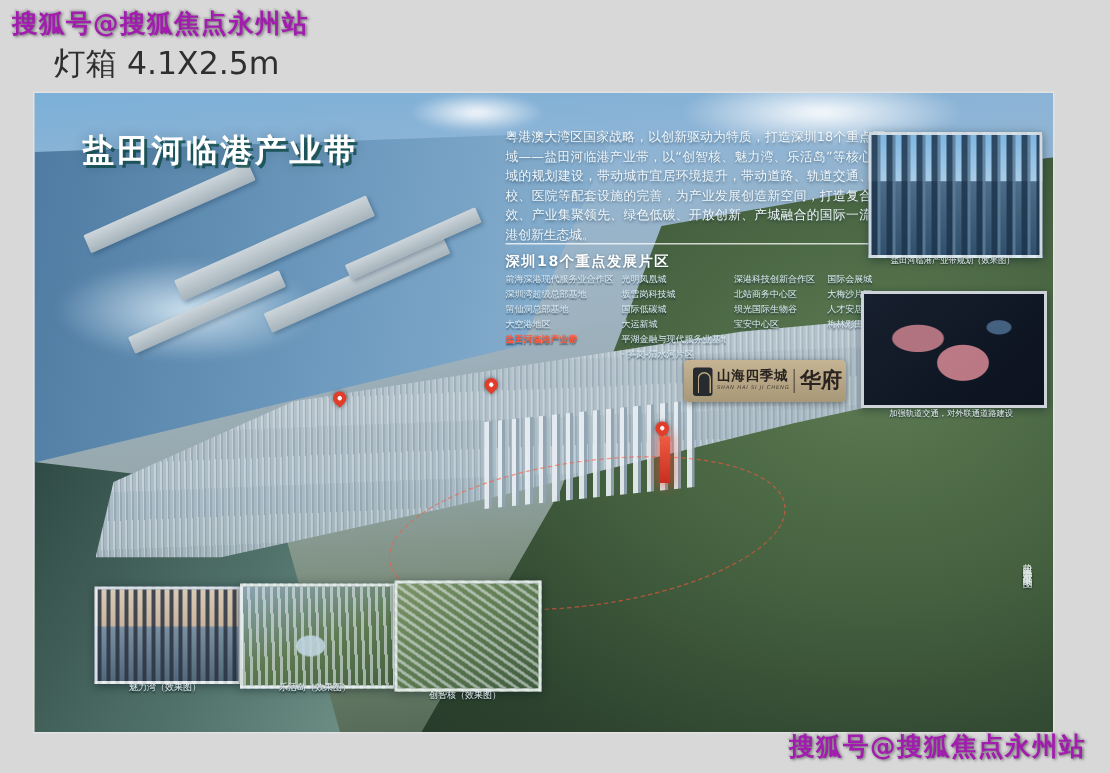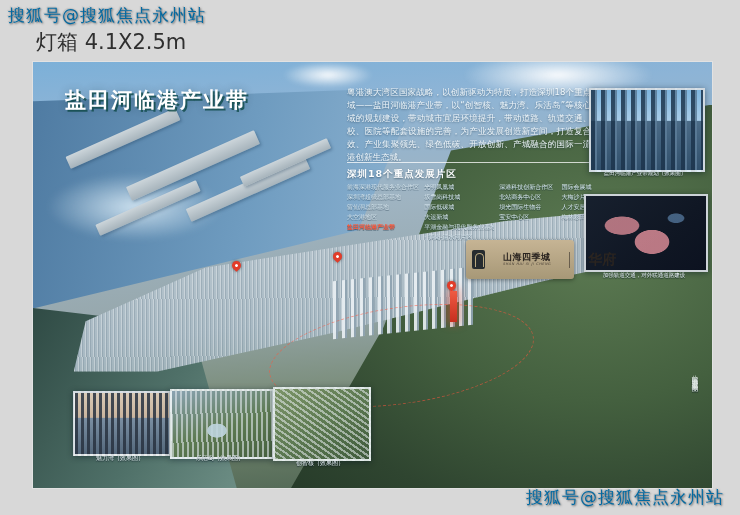--- a/index.html
+++ b/index.html
@@ -3,32 +3,32 @@
 <meta charset="utf-8">
 <style>
   html,body{margin:0;padding:0;}
   body{
     width:740px;height:515px;position:relative;overflow:hidden;
     background:#d8d8d8;
     font-family:"DejaVu Sans","Liberation Sans",sans-serif;
   }
   
   .wm{
-    position:absolute;font-weight:normal;font-size:17px;letter-spacing:1px;
-    color:#0369a1;z-index:50;
+    position:absolute;font-weight:bold;font-size:17px;letter-spacing:1px;
+    color:#a21caf;z-index:50;
     text-shadow:1px 1px 2px rgba(100,100,100,.9),-1px -1px 1px rgba(150,150,150,.4);
   }
   .wm-top{left:8px;top:4px;}
   .wm-bottom{left:526px;top:486px;}
   .size-label{
     position:absolute;left:36px;top:28px;font-size:21px;color:#2f2f2f;z-index:40;
   }
   
   .billboard{
-    position:absolute;left:33px;top:62px;width:679px;height:426px;overflow:hidden;
+    position:absolute;left:23px;top:62px;width:679px;height:426px;overflow:hidden;
     background:linear-gradient(176deg,#7cb0d8 0%,#8db4d6 12%,#9fb4c2 34%,#97a8ad 55%,#74876f 78%,#4a6150 100%);
     box-shadow:0 0 0 1px rgba(255,255,255,.25);
   }
   .layer{position:absolute;}
   .harbor{
     left:0;top:6%;width:57%;height:54%;
     background:linear-gradient(100deg,#4f7ba2 0%,#6f9cc0 55%,#8fb4d2 100%);
     clip-path:polygon(0 6%,100% 0,84% 62%,0 96%);
   }
   .glint{
@@ -114,23 +114,23 @@
   .dist-col:nth-child(2){width:70px;}
   .dist-col:nth-child(3){width:60px;}
   .dist-col:nth-child(4){width:50px;}
   .dist-item{
     font-size:6px;line-height:8px;color:#dcebf3;white-space:nowrap;overflow:hidden;
     text-shadow:0 1px 1px rgba(0,30,50,.6);
   }
   .dist-item.hl{color:#ff5a3c;font-weight:bold;}
   
   .logo{
-    position:absolute;left:433px;top:178px;width:96px;height:39px;z-index:6;
+    position:absolute;left:433px;top:178px;width:96px;height:28px;z-index:6;
     background:linear-gradient(180deg,#c6b494,#a79877);
-    border-radius:3px;display:flex;align-items:center;padding:0 6px;gap:18px;
+    border-radius:3px;display:flex;align-items:center;padding:0 6px;gap:3px;
     box-shadow:0 1px 4px rgba(0,0,0,.4);
   }
   .emblem{
     width:13px;height:19px;background:#262b2f;border-radius:2px;position:relative;flex:none;
   }
   .emblem::after{
     content:'';position:absolute;left:3px;top:3px;width:7px;height:13px;
     border:1px solid #b9a océ;border:1px solid #b9a87f;border-bottom:none;
     border-radius:5px 5px 0 0;
   }

